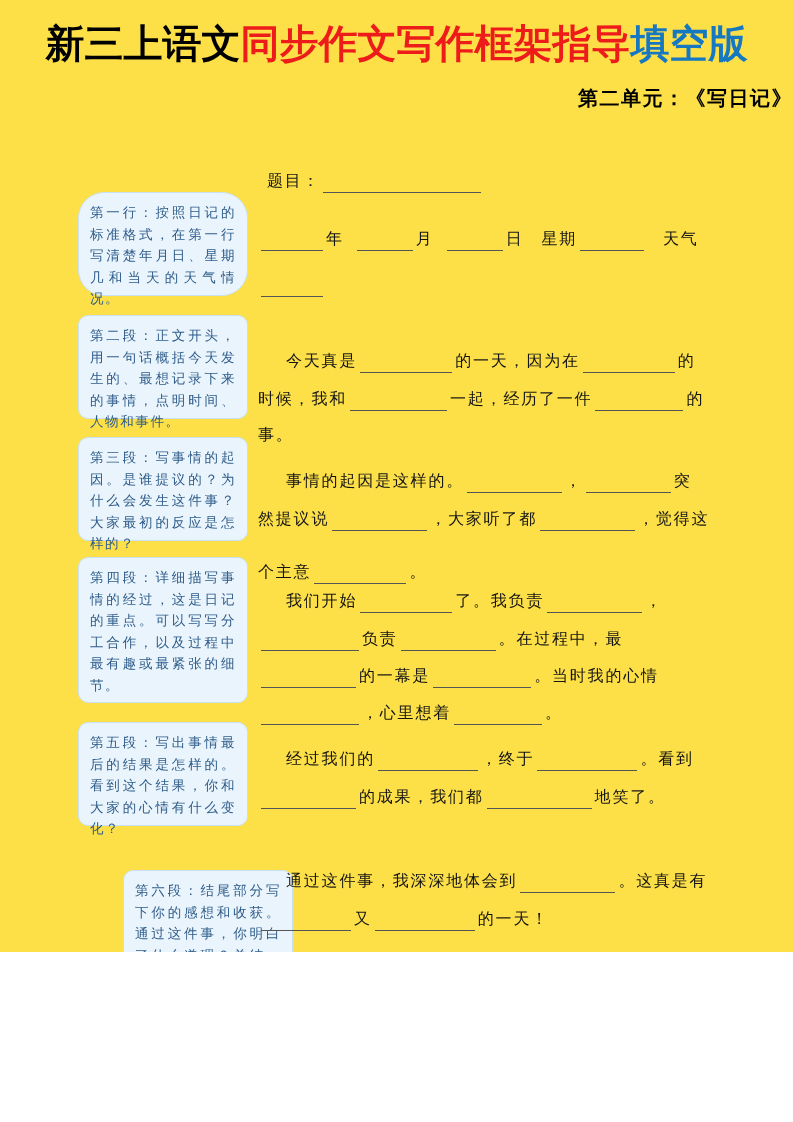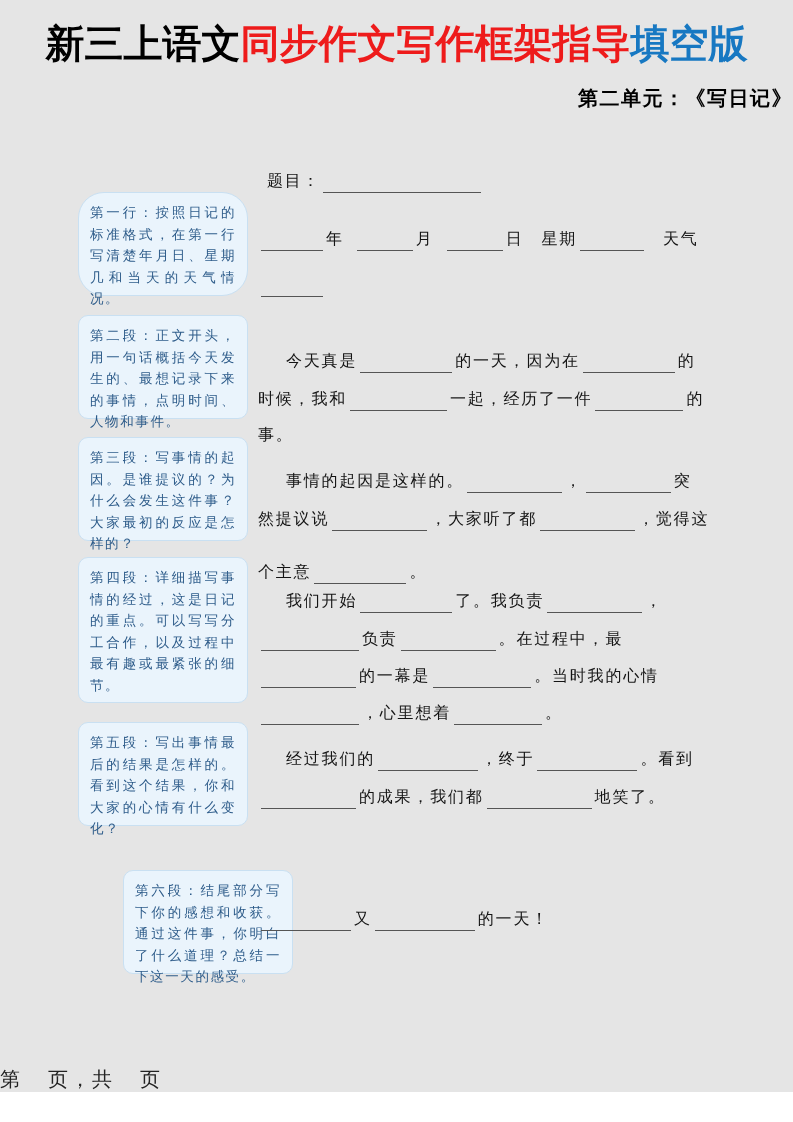--- a/index.html
+++ b/index.html
@@ -1,17 +1,17 @@
 <!DOCTYPE html>
 <html style="--box-bg: #eaf4fc; --box-border: #c9e0f2; --box-text: #2e5c8a; --underline: #555555;"><head>
 <meta charset="utf-8">
 <style>
   html,body { margin:0; padding:0; background:#ffffff; }
   .page {
-    position:relative; width:793px; height:1092px; background:#e5e5e5;
+    position:relative; width:793px; height:952px; background:#fde047;
     font-family:"DejaVu Serif", serif; overflow:hidden;
   }
   .title-row {
     position:absolute; top:22px; left:0; width:100%; text-align:center;
     font-family:"Liberation Sans", sans-serif; font-weight:bold;
     font-size:39px; line-height:44px; white-space:nowrap;
   }
   .subtitle {
     position:absolute; top:85px; left:0; width:100%; text-align:right;
     font-weight:bold; font-size:20px; letter-spacing:1.5px; color:#000;
@@ -82,17 +82,18 @@
   <div class="fill-line" style="top:533px;"><span class="seg-t">个主意</span><span class="seg-b" style="width: 92px;"></span><span class="seg-t">。</span></div>
 
   <div class="fill-line" style="top:562px;"><span class="seg-g" style="width: 28px;"></span><span class="seg-t">我们开始</span><span class="seg-b" style="width: 92px;"></span><span class="seg-t">了。我负责</span><span class="seg-b" style="width: 95px;"></span><span class="seg-t">，</span></div>
   <div class="fill-line" style="top:600px;"><span class="seg-b" style="width: 98px;"></span><span class="seg-t">负责</span><span class="seg-b" style="width: 95px;"></span><span class="seg-t">。在过程中，最</span></div>
   <div class="fill-line" style="top:637px;"><span class="seg-b" style="width: 95px;"></span><span class="seg-t">的一幕是</span><span class="seg-b" style="width: 98px;"></span><span class="seg-t">。当时我的心情</span></div>
   <div class="fill-line" style="top:674px;"><span class="seg-b" style="width: 98px;"></span><span class="seg-t">，心里想着</span><span class="seg-b" style="width: 88px;"></span><span class="seg-t">。</span></div>
 
   <div class="fill-line" style="top:720px;"><span class="seg-g" style="width: 28px;"></span><span class="seg-t">经过我们的</span><span class="seg-b" style="width: 100px;"></span><span class="seg-t">，终于</span><span class="seg-b" style="width: 100px;"></span><span class="seg-t">。看到</span></div>
   <div class="fill-line" style="top:758px;"><span class="seg-b" style="width: 95px;"></span><span class="seg-t">的成果，我们都</span><span class="seg-b" style="width: 105px;"></span><span class="seg-t">地笑了。</span></div>
 
+  <div class="fill-line" style="top:842px;"><span class="seg-g" style="width: 28px;"></span><span class="seg-t">通过这件事，我深深地体会到</span><span class="seg-b" style="width: 95px;"></span><span class="seg-t">。这真是有</span></div>
   <div class="fill-line" style="top:880px;"><span class="seg-b" style="width: 90px;"></span><span class="seg-t">又</span><span class="seg-b" style="width: 100px;"></span><span class="seg-t">的一天！</span></div>
 
   <div class="footer"><span class="seg-t">第</span><span class="seg-g" style="width: 26px;"></span><span class="seg-t">页，共</span><span class="seg-g" style="width: 26px;"></span><span class="seg-t">页</span></div>
 
 </div>
 
 </body></html>

